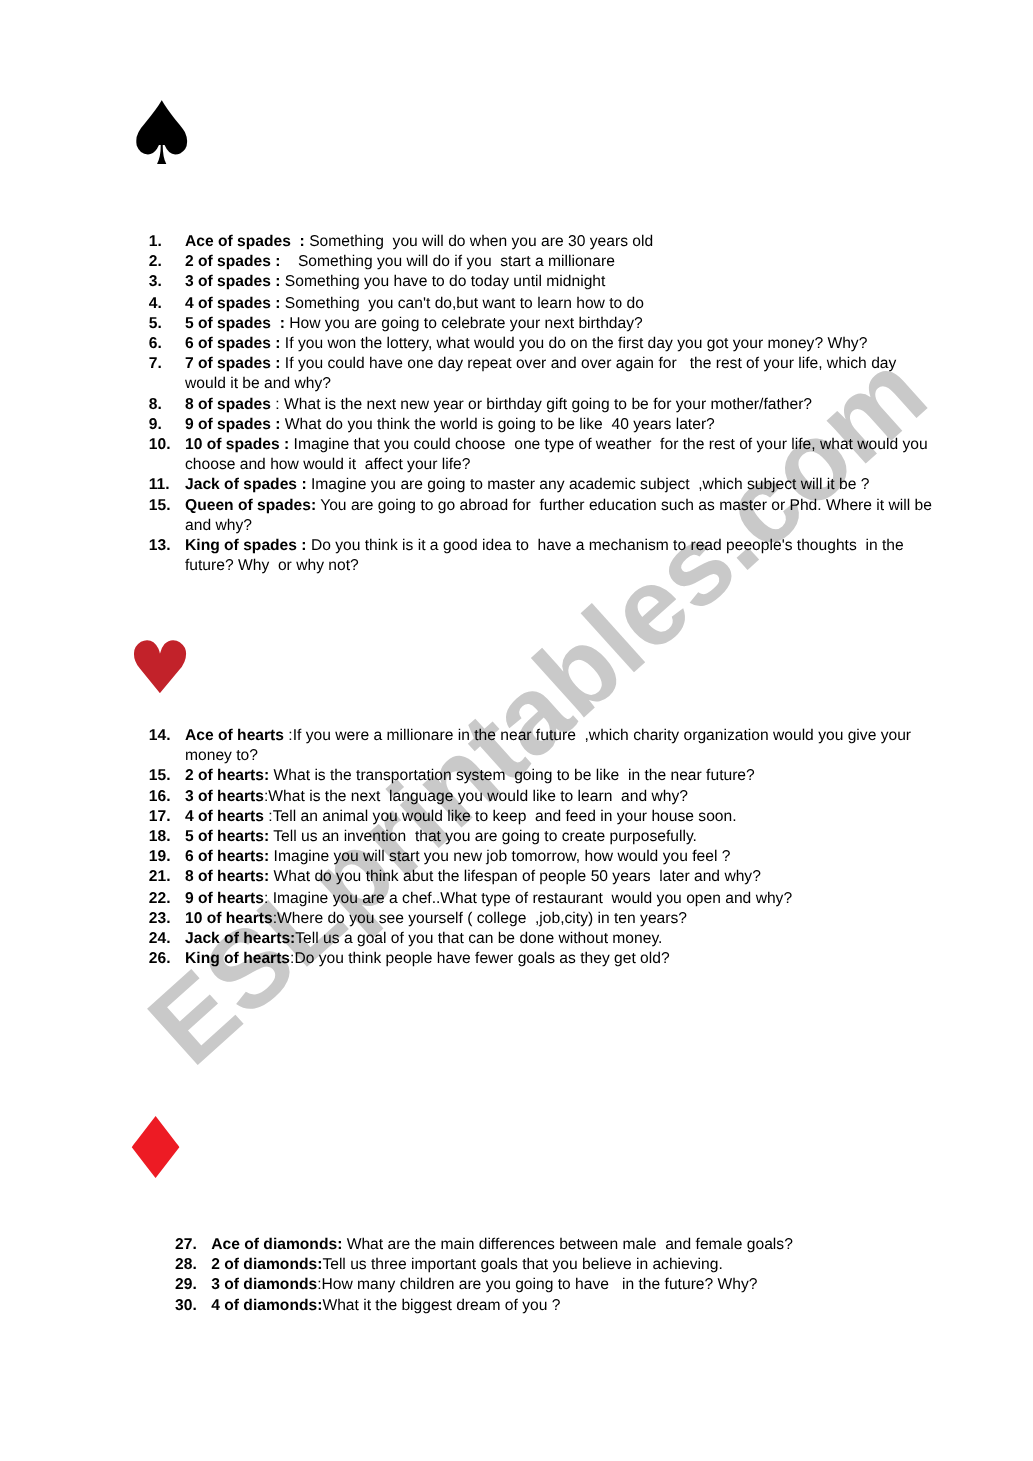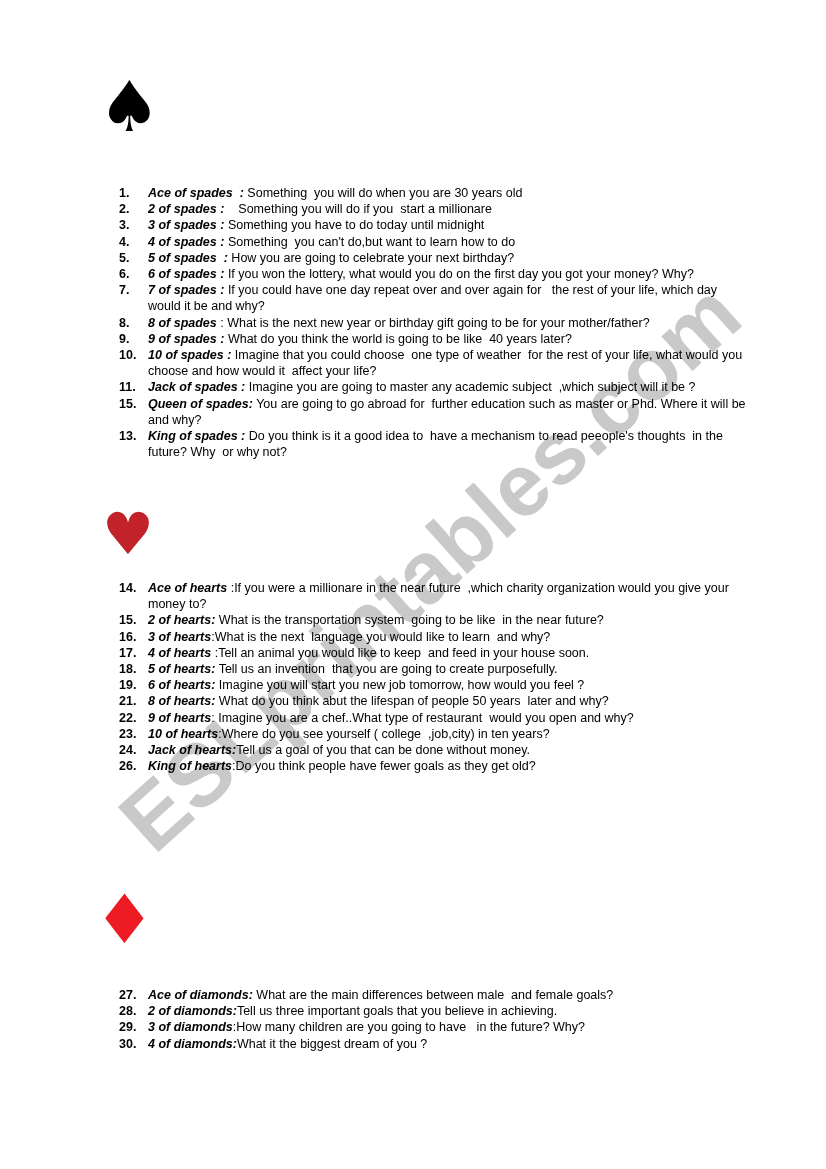--- a/index.html
+++ b/index.html
@@ -16,25 +16,25 @@
     white-space:nowrap;z-index:0;user-select:none;
   }
   .content{position:absolute;inset:0;z-index:1;}
   .suit-icon{position:absolute;line-height:1;font-family:"DejaVu Sans", sans-serif;}
   #icon-spades{left:98px;top:72px;font-size:70px;}
   #icon-hearts{left:102px;top:505px;font-size:58px;}
   #icon-diamonds{left:94px;top:886px;font-size:68px;}
   .qlist{position:absolute;left:119px;width:632px;font-size:12.5px;line-height:16.2px;color:#000;}
   #list-spades{top:185px;}
   #list-hearts{top:580px;}
-  #list-diamonds{top:987px;}
+  #list-diamonds{top:987px;margin-left:21px;}
   .item{display:flex;align-items:flex-start;}
   .item .num{flex:0 0 29px;font-weight:bold;white-space:pre;}
   .item .body{flex:1 1 auto;white-space:pre-wrap;word-wrap:break-word;}
-  .item .body b{font-weight:bold;font-style:italic;}
+  .item .body b{font-weight:bold;}
 </style>
 </head>
 <body>
 
 <div class="page">
   <div class="watermark">ESLprintables.com</div>
 
   <div class="content">
     <div class="suit-icon" id="icon-spades" style="color: rgb(0, 0, 0);">♠</div>
     <div class="qlist" id="list-spades">

